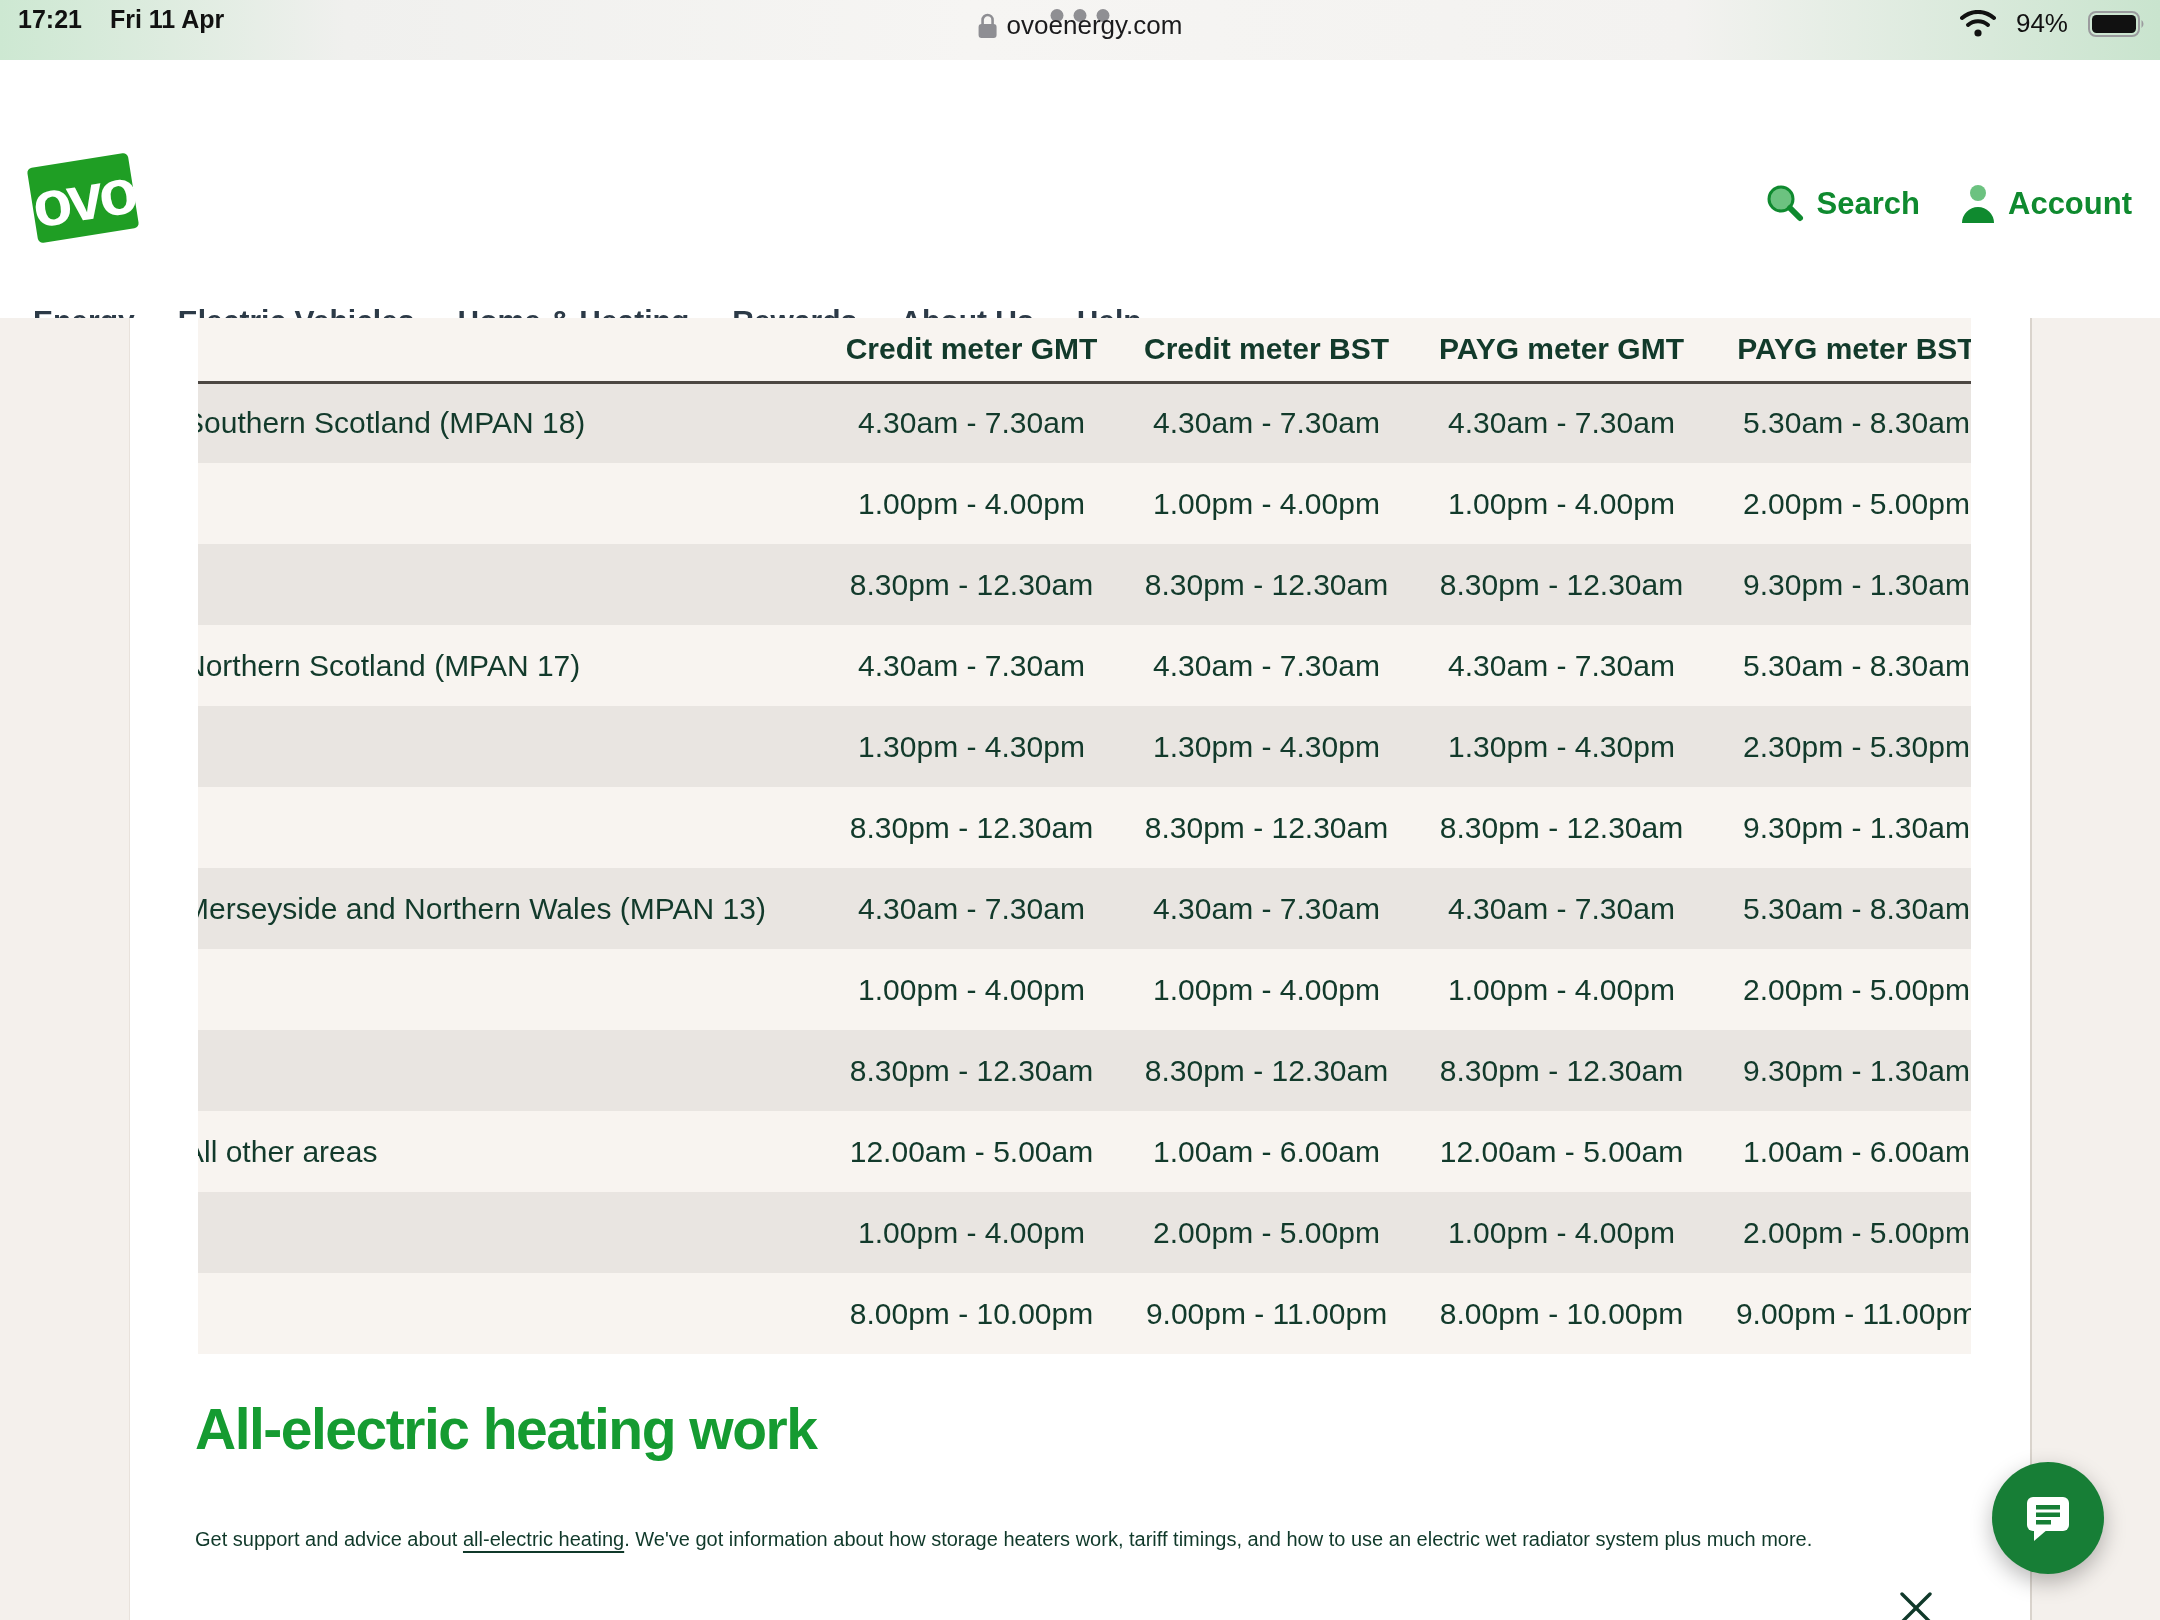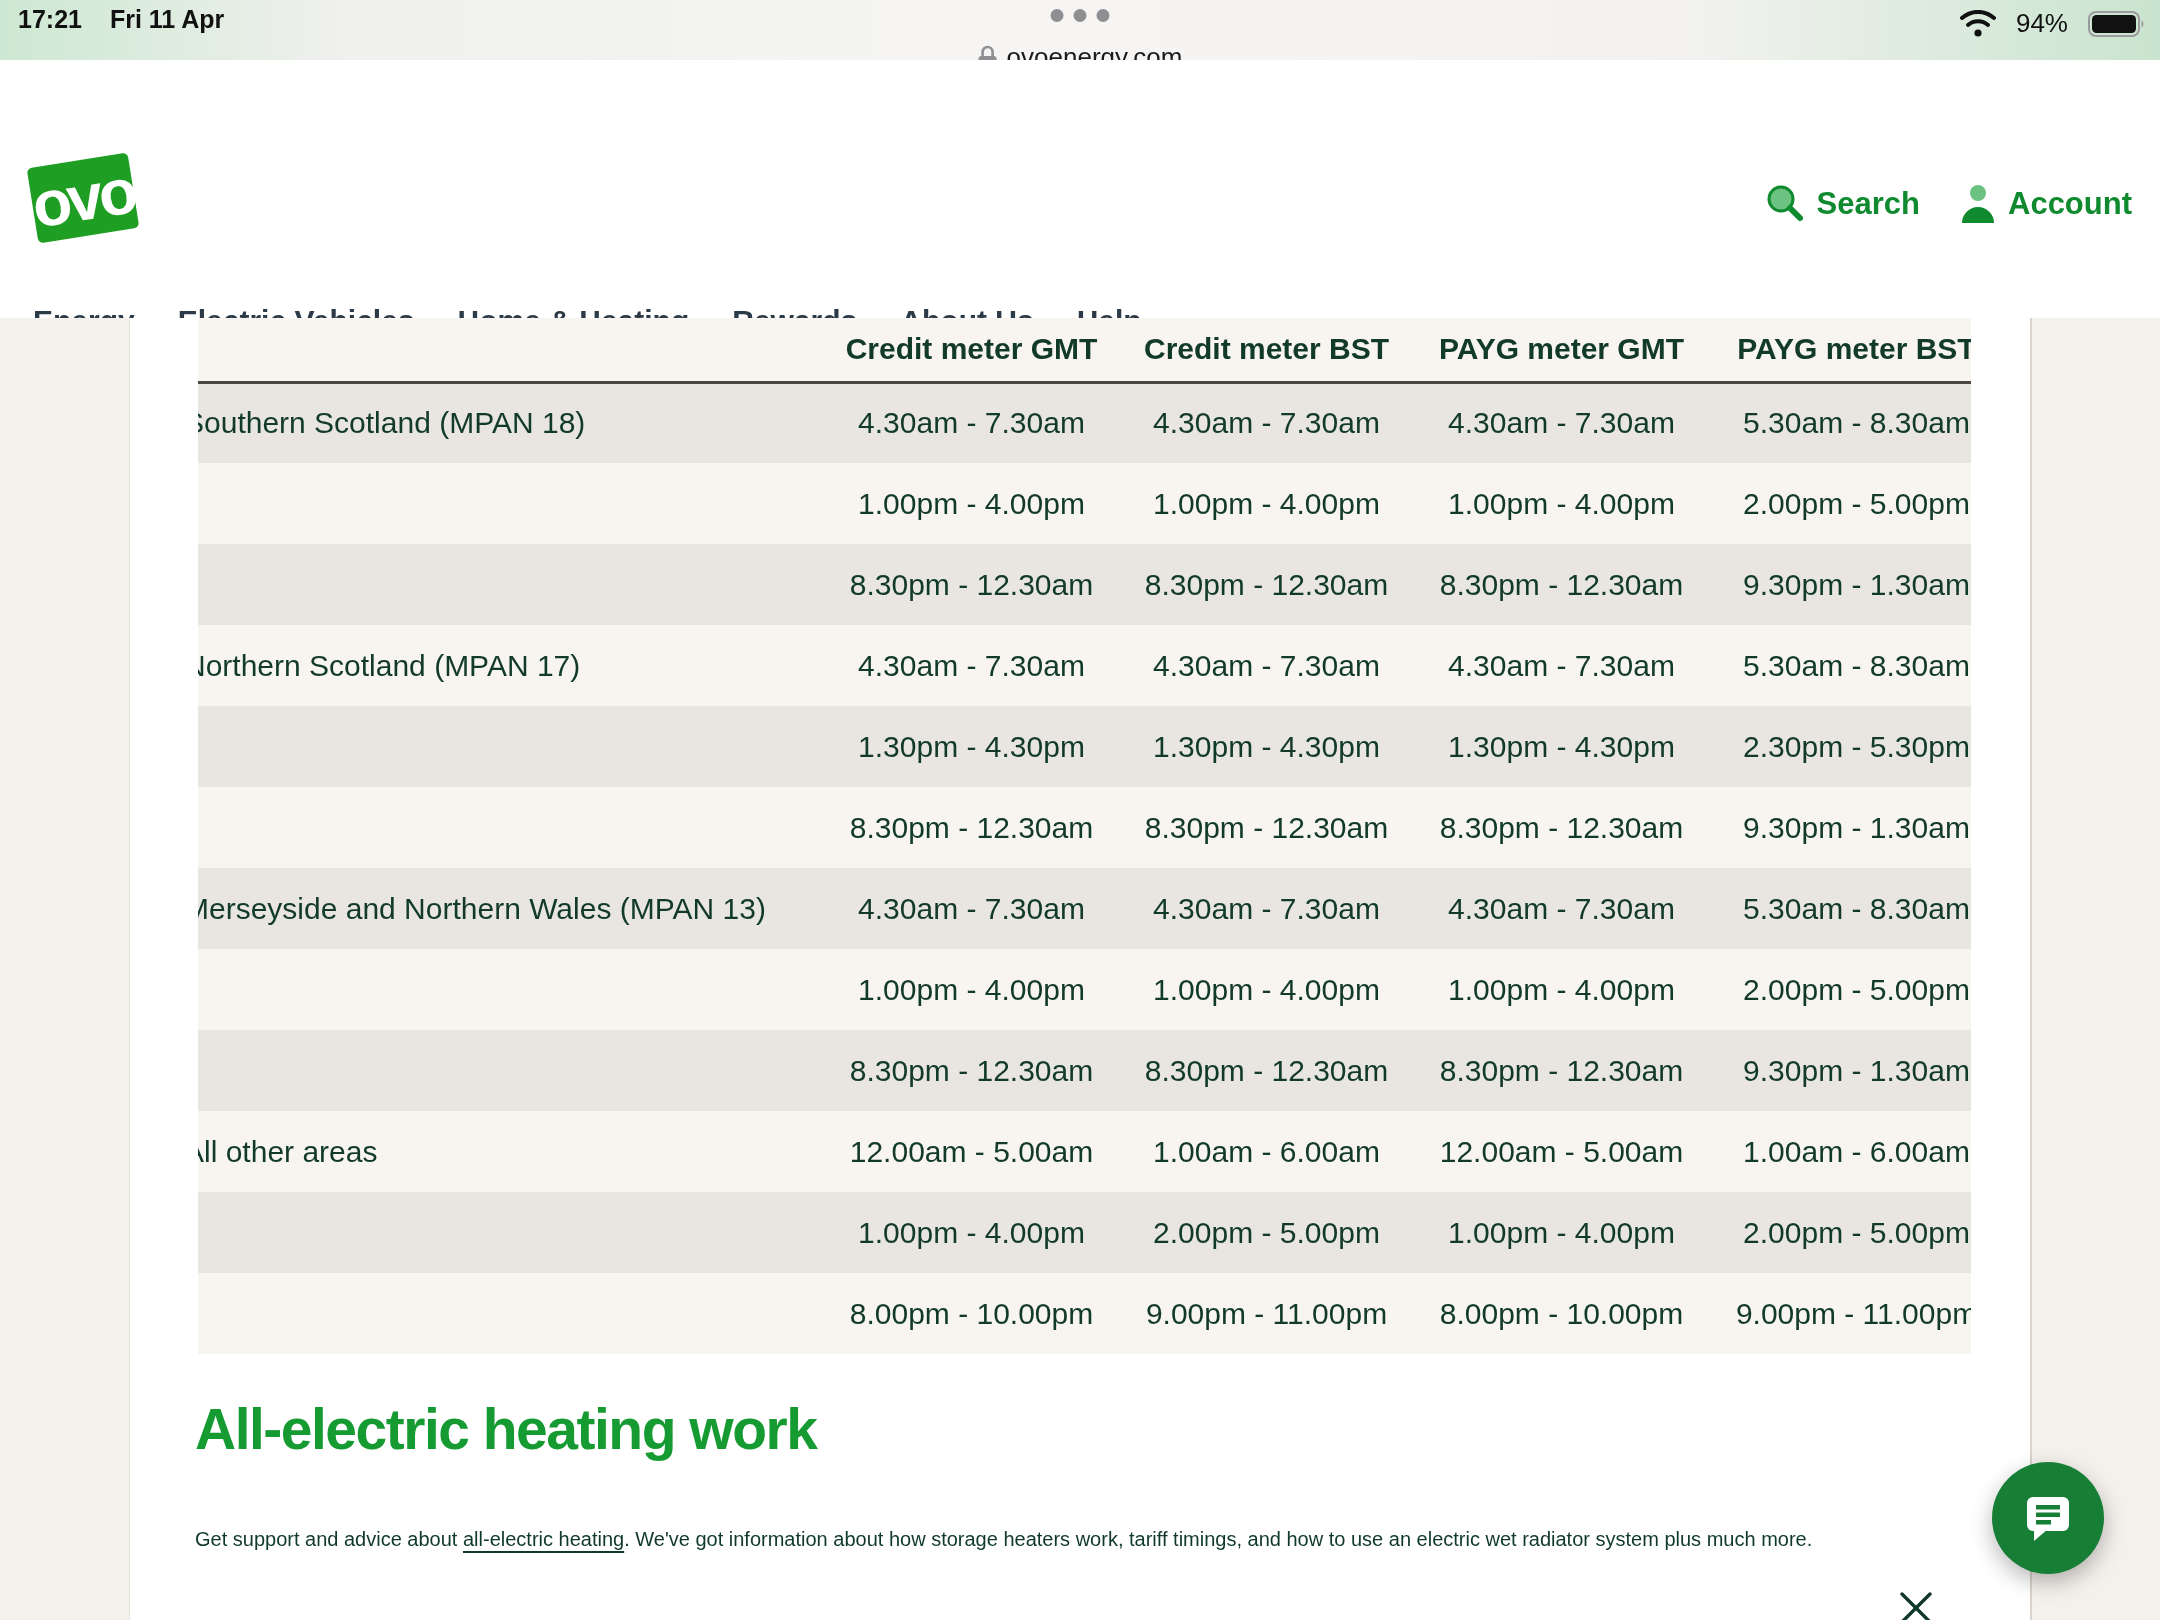--- a/index.html
+++ b/index.html
@@ -18,21 +18,21 @@
   html,body{width:2160px;height:1620px;overflow:hidden;}
   body{font-family:"Liberation Sans",sans-serif;background:#fff;position:relative;}
 
   
   .statusbar{position:absolute;left:0;top:0;width:2160px;height:68px;
     background:linear-gradient(90deg,#CDE8D2 0%,#F0F0EE 16%,#F6F5F3 45%,#F3F2F0 78%,#C9E4CE 100%);
     border-bottom:2px solid #D2D0CE;}
   .status-left{position:absolute;left:18px;top:5px;font-size:25px;font-weight:700;color:#111;display:flex;gap:28px;}
   .tab-dots{position:absolute;left:50%;top:9px;transform:translateX(-50%);display:flex;gap:10px;}
   .tab-dots i{width:13px;height:13px;border-radius:50%;background:#8F8F93;display:block;}
-  .url-row{position:absolute;left:50%;top:42px;transform:translateX(-50%);display:flex;align-items:center;gap:9px;}
+  .url-row{position:absolute;left:50%;top:10px;transform:translateX(-50%);display:flex;align-items:center;gap:9px;}
   .url-row .url-text{font-size:26px;color:#1B1B1D;}
   .status-right{position:absolute;right:14px;top:8px;display:flex;gap:20px;align-items:center;}
   .battery-pct{font-size:26px;color:#111;}
 
   
   .site-header{position:absolute;left:0;top:60px;width:2160px;height:258px;background:#fff;}
   .ovo-logo{position:absolute;left:32px;top:100px;width:102px;height:76px;background:var(--logo-green);
     transform:rotate(-9deg);border-radius:5px;display:flex;align-items:center;justify-content:center;}
   .ovo-logo span{color:#fff;font-size:64px;font-weight:800;letter-spacing:-4px;line-height:70px;}
   .main-nav{position:absolute;left:33px;top:244px;display:flex;gap:43px;}

